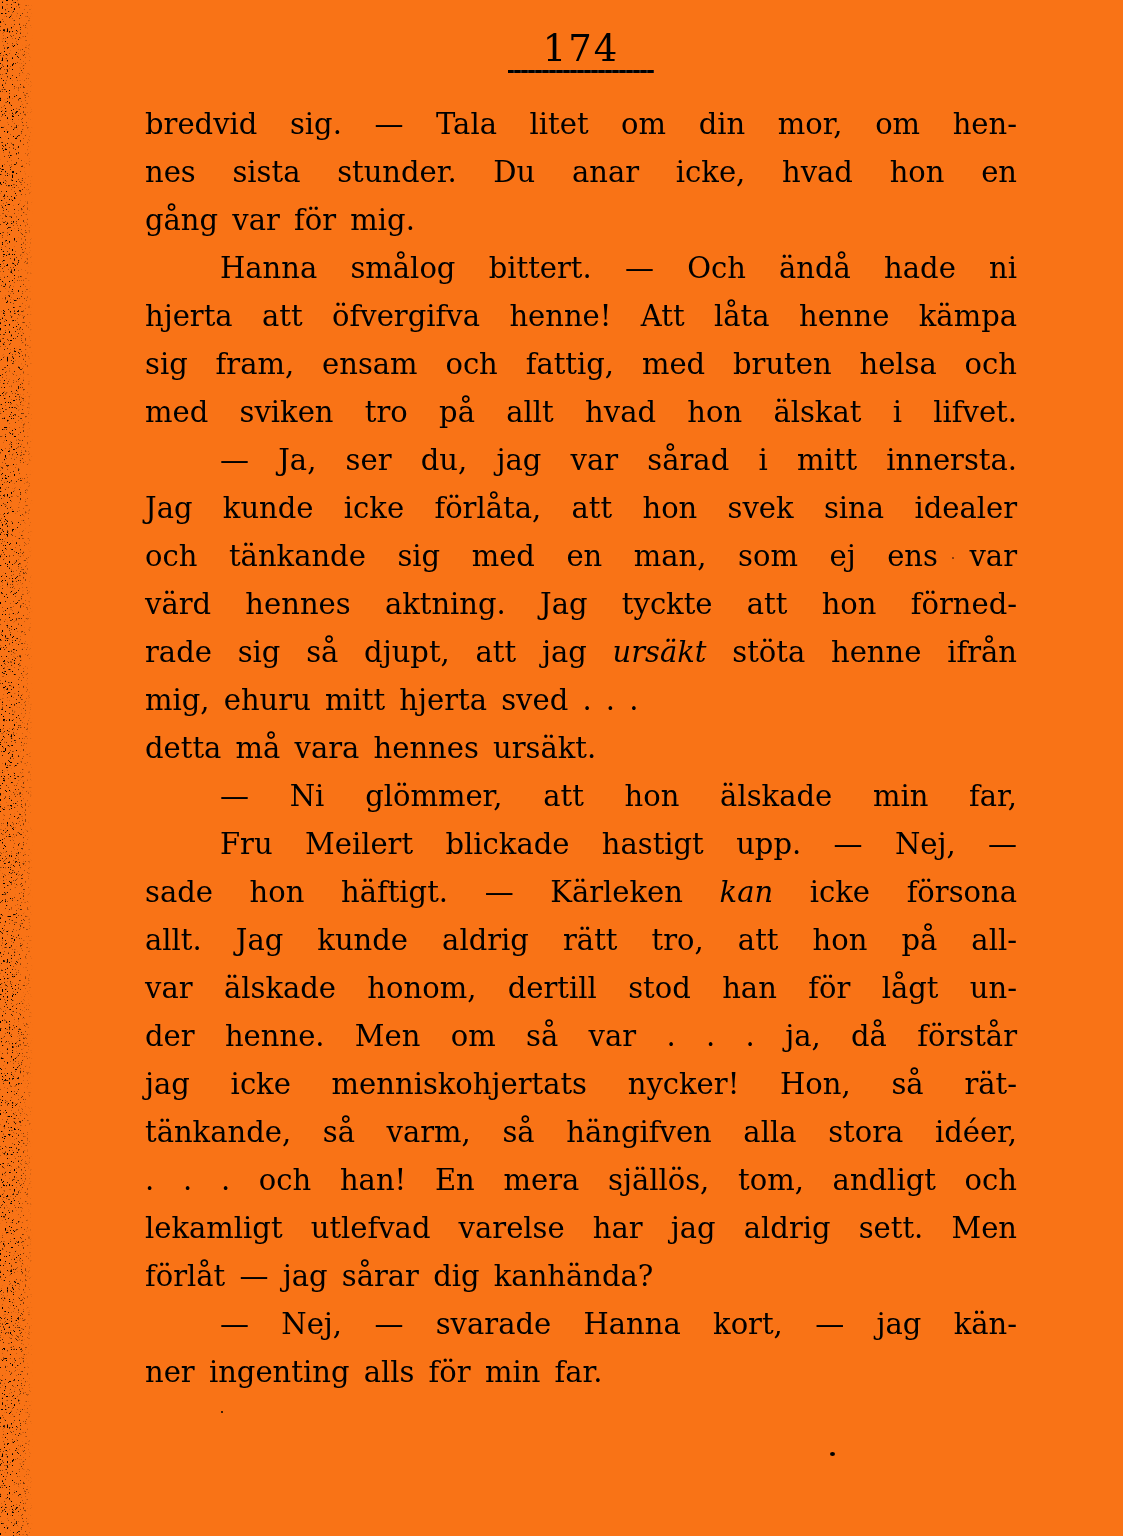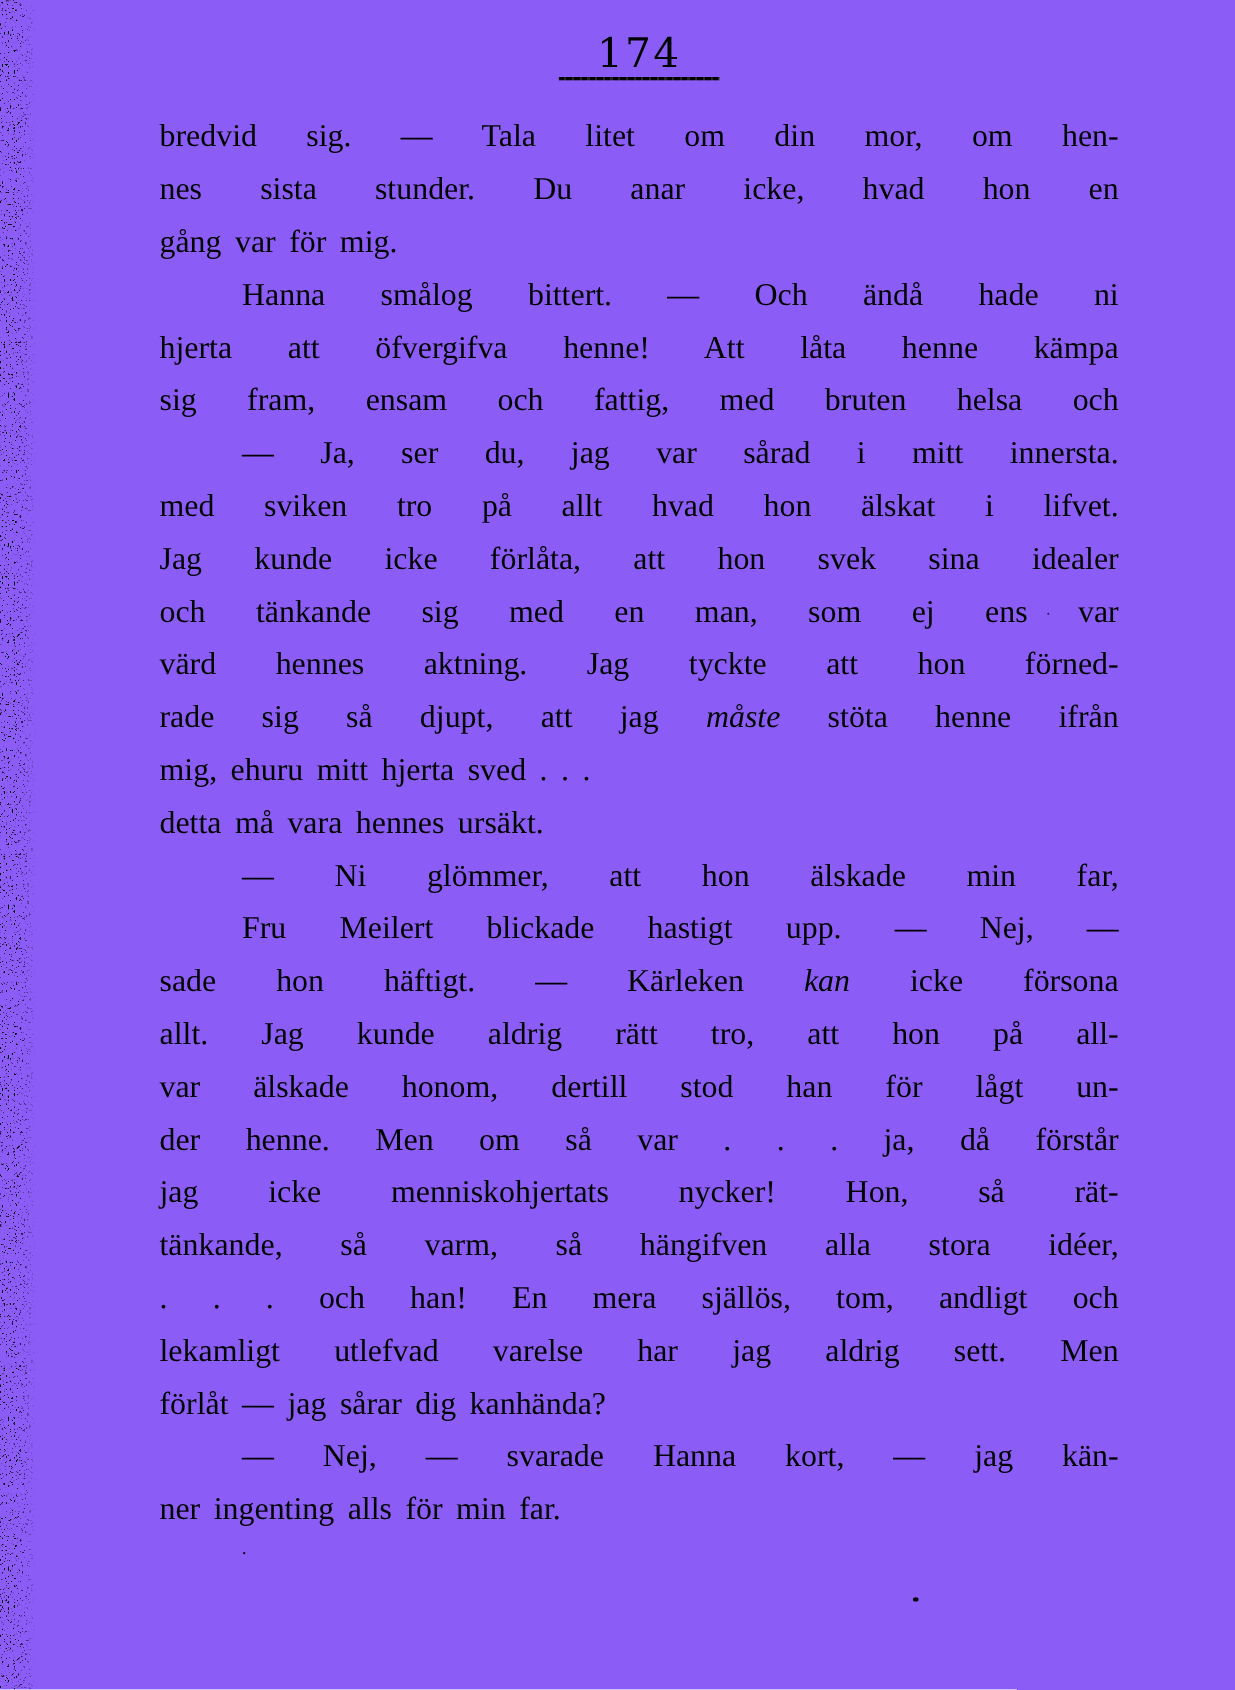--- a/index.html
+++ b/index.html
@@ -4,21 +4,21 @@
 <style>
   html, body {
     margin: 0;
     padding: 0;
     background: #ffffff;
   }
   .page {
     position: relative;
     width: 1123px;
     height: 1536px;
-    background: #8b5cf6;
+    background: #f97316;
     overflow: hidden;
     font-family: "DejaVu Serif", "Liberation Serif", serif;
     color: #000000;
   }
 
   
   .scan-edge {
     position: absolute;
     left: 0;
     top: 0;
@@ -56,21 +56,20 @@
     top: 100px;
     width: 872px;
     font-size: 29px;
     line-height: 48px;
     word-spacing: 5px;
   }
   .line {
     text-align: justify;
     text-align-last: left;
     white-space: normal;
-    font-family: Liberation Serif, serif;
   }
   .line.justify {
     text-align-last: justify;
   }
   .line.indent {
     text-indent: 75px;
   }
   .it {
     font-style: italic;
   }
@@ -106,26 +105,26 @@
     <div class="page-number-rule"></div>
   </div>
 
   <div class="text-block">
       <div class="line justify"><span>bredvid sig. — Tala litet om din mor, om hen-</span></div>
       <div class="line justify"><span>nes sista stunder. Du anar icke, hvad hon en</span></div>
       <div class="line"><span>gång var för mig.</span></div>
       <div class="line justify indent"><span>Hanna smålog bittert. — Och ändå hade ni</span></div>
       <div class="line justify"><span>hjerta att öfvergifva henne! Att låta henne kämpa</span></div>
       <div class="line justify"><span>sig fram, ensam och fattig, med bruten helsa och</span></div>
+      <div class="line justify"><span>med sviken tro på allt hvad hon älskat i lifvet.</span></div>
       <div class="line justify indent"><span>— Ja, ser du, jag var sårad i mitt innersta.</span></div>
-      <div class="line justify"><span>med sviken tro på allt hvad hon älskat i lifvet.</span></div>
       <div class="line justify"><span>Jag kunde icke förlåta, att hon svek sina idealer</span></div>
       <div class="line justify"><span>och tänkande sig med en man, som ej ens var</span></div>
       <div class="line justify"><span>värd hennes aktning. Jag tyckte att hon förned-</span></div>
-      <div class="line justify"><span>rade sig så djupt, att jag </span><span class="it">måste</span><span> stöta henne ifrån</span></div>
+      <div class="line justify"><span>rade sig så djupt, att jag </span><span class="it">ursäkt</span><span> stöta henne ifrån</span></div>
       <div class="line"><span>mig, ehuru mitt hjerta sved . . .</span></div>
       <div class="line"><span>detta må vara hennes ursäkt.</span></div>
       <div class="line justify indent"><span>— Ni glömmer, att hon älskade min far,</span></div>
       <div class="line justify indent"><span>Fru Meilert blickade hastigt upp. — Nej, —</span></div>
       <div class="line justify"><span>sade hon häftigt. — Kärleken </span><span class="it">kan</span><span> icke försona</span></div>
       <div class="line justify"><span>allt. Jag kunde aldrig rätt tro, att hon på all-</span></div>
       <div class="line justify"><span>var älskade honom, dertill stod han för lågt un-</span></div>
       <div class="line justify"><span>der henne. Men om så var . . . ja, då förstår</span></div>
       <div class="line justify"><span>jag icke menniskohjertats nycker! Hon, så rät-</span></div>
       <div class="line justify"><span>tänkande, så varm, så hängifven alla stora idéer,</span></div>

